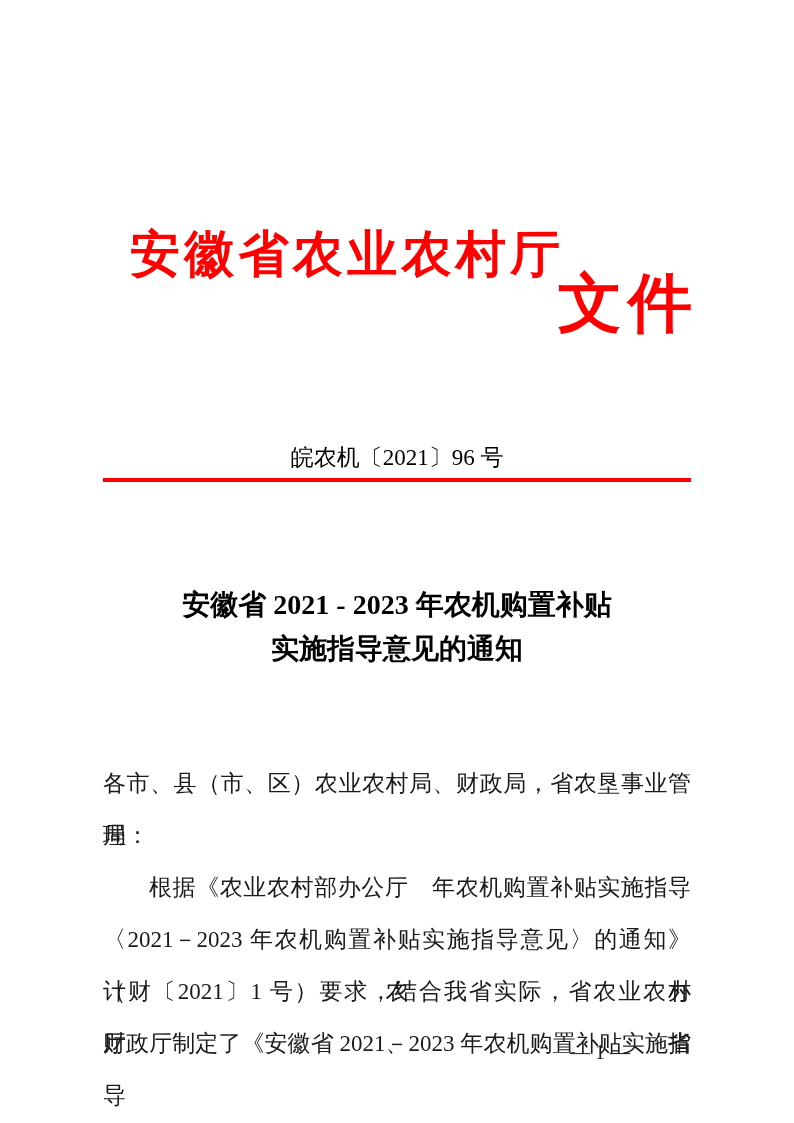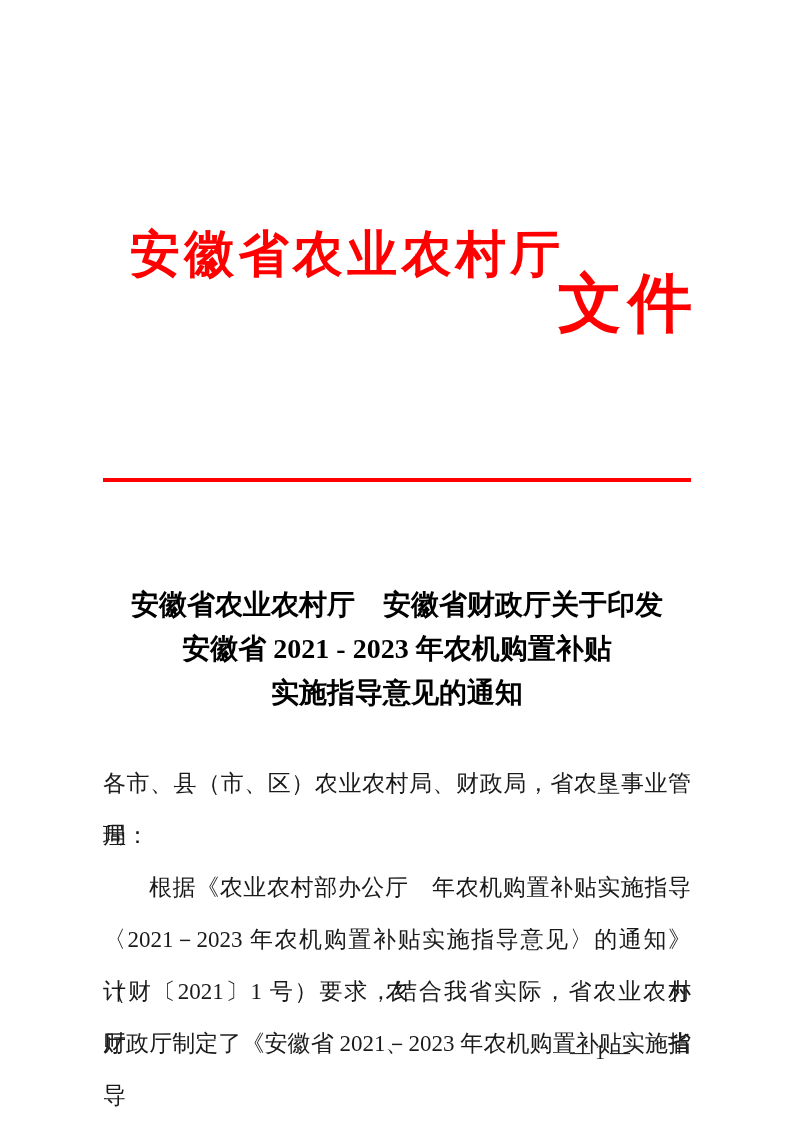--- a/index.html
+++ b/index.html
@@ -134,25 +134,25 @@
 
 <div class="page">
 
   <div class="letterhead">
     <div class="agency-block">
       <div class="agency-line">安徽省农业农村厅</div>
     </div>
     <div class="doc-type">文件</div>
   </div>
 
+  <div class="doc-number">皖农机〔2021〕96 号</div>
 
   <div class="red-line"></div>
 
   <div class="title">
-    <div>安徽省农业农村厅　安徽省财政厅关于印发</div>
     <div>安徽省 2021 - 2023 年农机购置补贴</div>
     <div>实施指导意见的通知</div>
   </div>
 
   <div class="body-text">
     <div class="body-line justify">各市、县（市、区）农业农村局、财政局，省农垦事业管理</div>
     <div class="body-line">局：</div>
     <div class="body-line justify indent">根据《农业农村部办公厅　年农机购置补贴实施指导</div>
     <div class="body-line justify">〈2021－2023 年农机购置补贴实施指导意见〉的通知》（农办</div>
     <div class="body-line justify">计财〔2021〕1 号）要求，结合我省实际，省农业农村厅、省</div>

